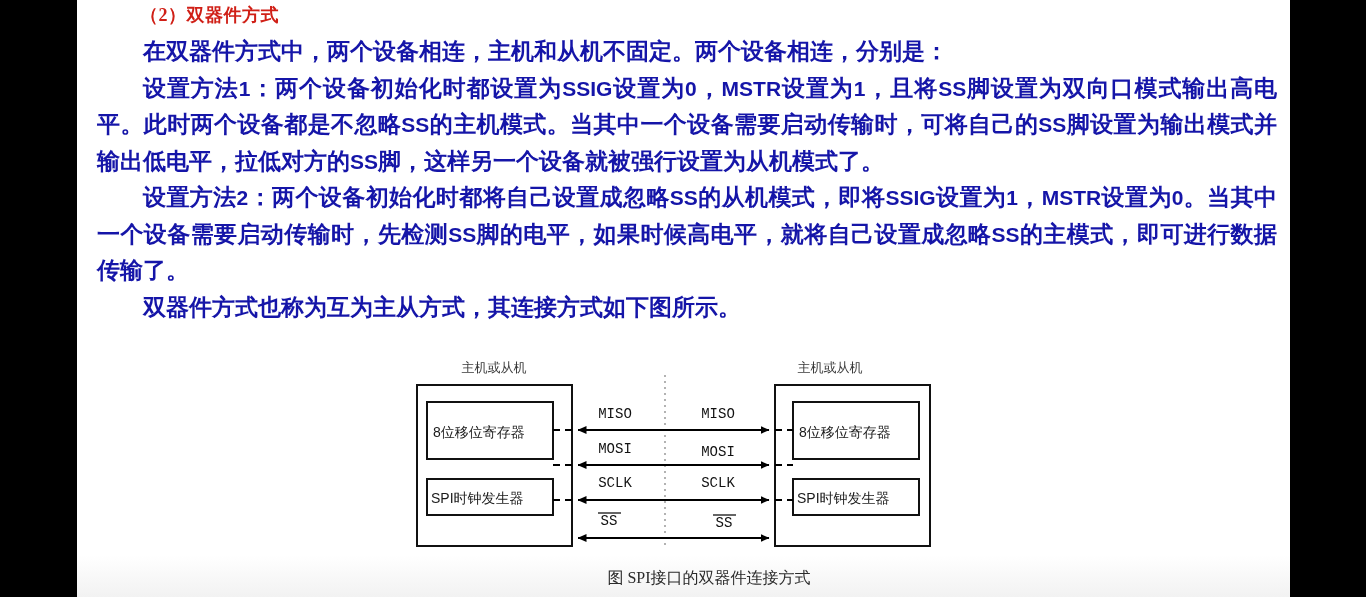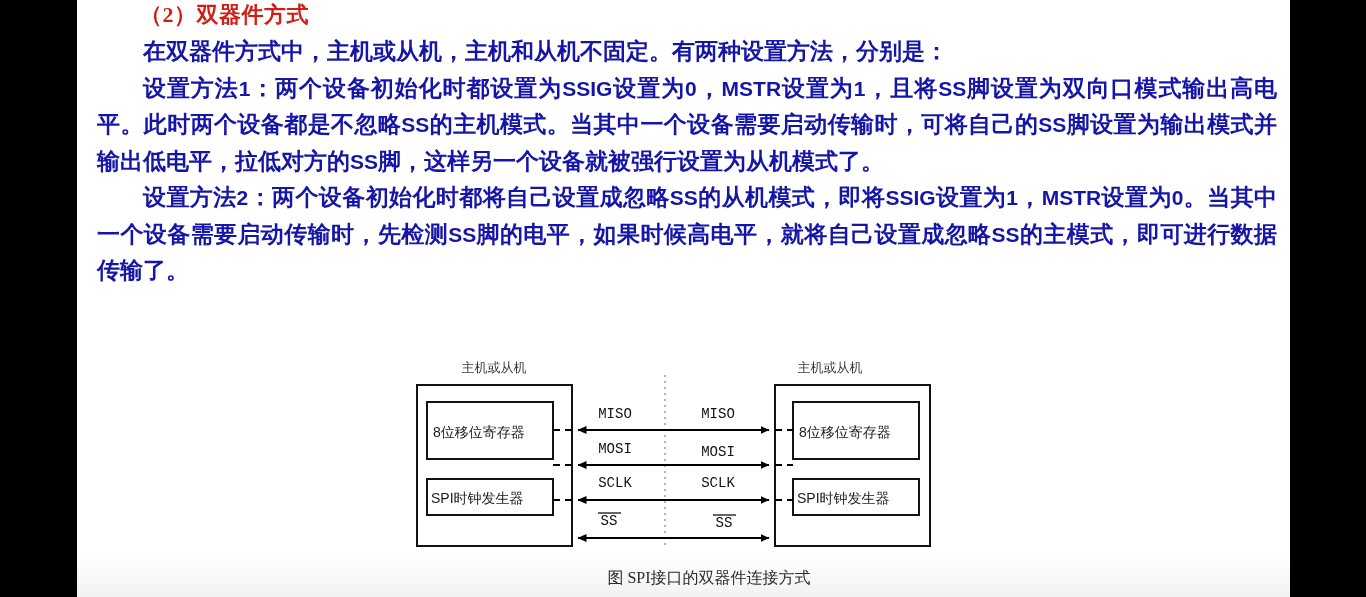--- a/index.html
+++ b/index.html
@@ -40,21 +40,21 @@
     background: #000000;
   }
   #bar-left  { left: 0;     width: 77px; }
   #bar-right { left: 1290px; width: 76px; }
 
   
   #heading {
     position: absolute;
     left: 63px;
     top: 0px;
-    font-size: 22px;
+    font-size: 18px;
     font-weight: bold;
     color: #d01f16;
     letter-spacing: 0.5px;
     white-space: nowrap;
     line-height: 30px;
     text-align: center;
   }
 
   #body-text {
     position: absolute;
@@ -124,23 +124,24 @@
 <div id="slide-root">
 
   <div class="bar" id="bar-left"></div>
   <div class="bar" id="bar-right"></div>
 
   <div id="slide-canvas">
 
     <div id="heading">（2）双器件方式</div>
 
     <div id="body-text">
-        <p class="para indent"><span>在双器件方式中，主机或从机，主机和从机不固定。有两种设置方法，分别是：</span></p>
+        <p class="para indent"><span>在双器件方式中，两个设备相连，主机和从机不固定。两个设备相连，分别是：</span></p>
         <p class="para indent"><span>设置方法</span><span class="lat">1</span><span>：两个设备初始化时都设置为</span><span class="lat">SSIG</span><span>设置为</span><span class="lat">0</span><span>，</span><span class="lat">MSTR</span><span>设置为</span><span class="lat">1</span><span>，且将</span><span class="lat">SS</span><span>脚设置为双向口模式输出高电平。此时两个设备都是不忽略</span><span class="lat">SS</span><span>的主机模式。当其中一个设备需要启动传输时，可将自己的</span><span class="lat">SS</span><span>脚设置为输出模式并输出低电平，拉低对方的</span><span class="lat">SS</span><span>脚，这样另一个设备就被强行设置为从机模式了。</span></p>
         <p class="para indent"><span>设置方法</span><span class="lat">2</span><span>：两个设备初始化时都将自己设置成忽略</span><span class="lat">SS</span><span>的从机模式，即将</span><span class="lat">SSIG</span><span>设置为</span><span class="lat">1</span><span>，</span><span class="lat">MSTR</span><span>设置为</span><span class="lat">0</span><span>。当其中一个设备需要启动传输时，先检测</span><span class="lat">SS</span><span>脚的电平，如果时候高电平，就将自己设置成忽略</span><span class="lat">SS</span><span>的主模式，即可进行数据传输了。</span></p>
+        <p class="para indent"><span>双器件方式也称为互为主从方式，其连接方式如下图所示。</span></p>
       </div>
 
     <div id="diagram">
       <svg width="1213" height="242" viewBox="0 0 1213 242" xmlns="http://www.w3.org/2000/svg">
 
         <text class="dev-label" id="svg-left-title" x="409" y="17" text-anchor="middle">主机或从机</text>
         <text class="dev-label" id="svg-right-title" x="745" y="17" text-anchor="middle">主机或从机</text>
 
         <rect class="bx" x="332" y="30" width="155" height="161"></rect>
 

